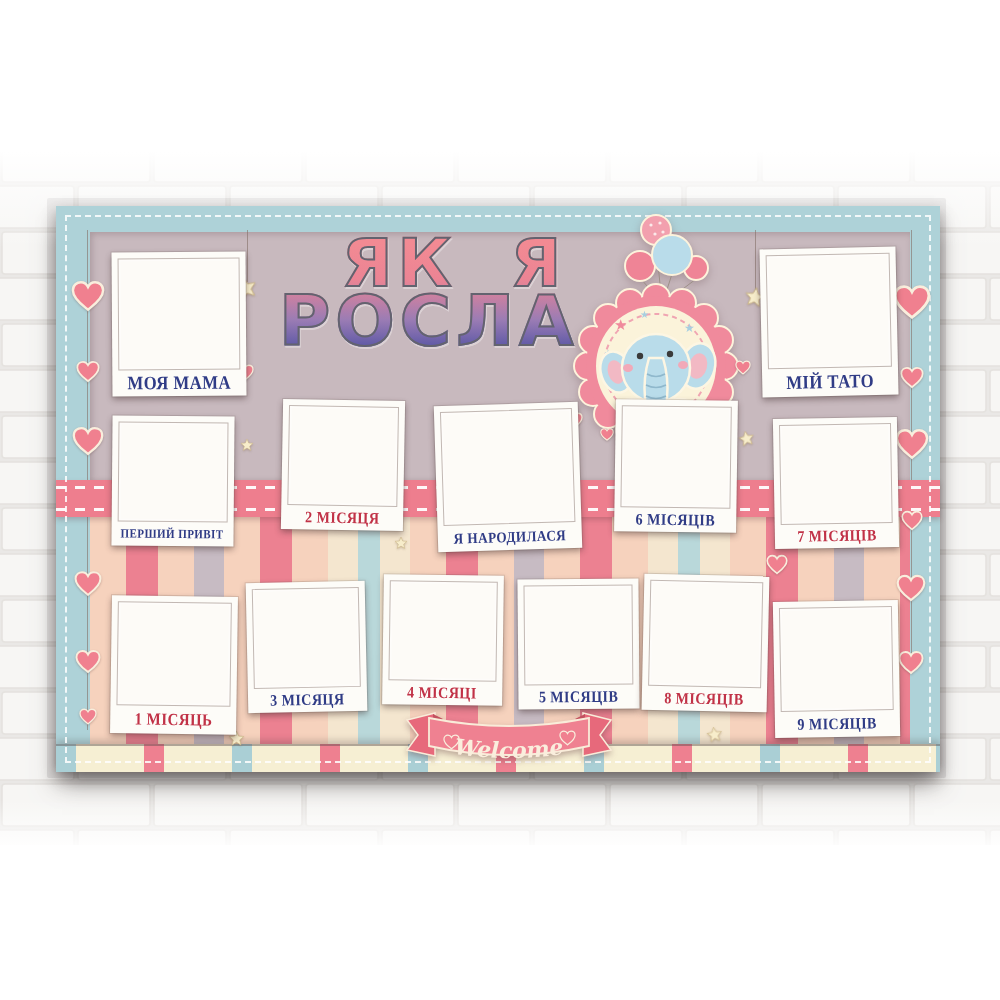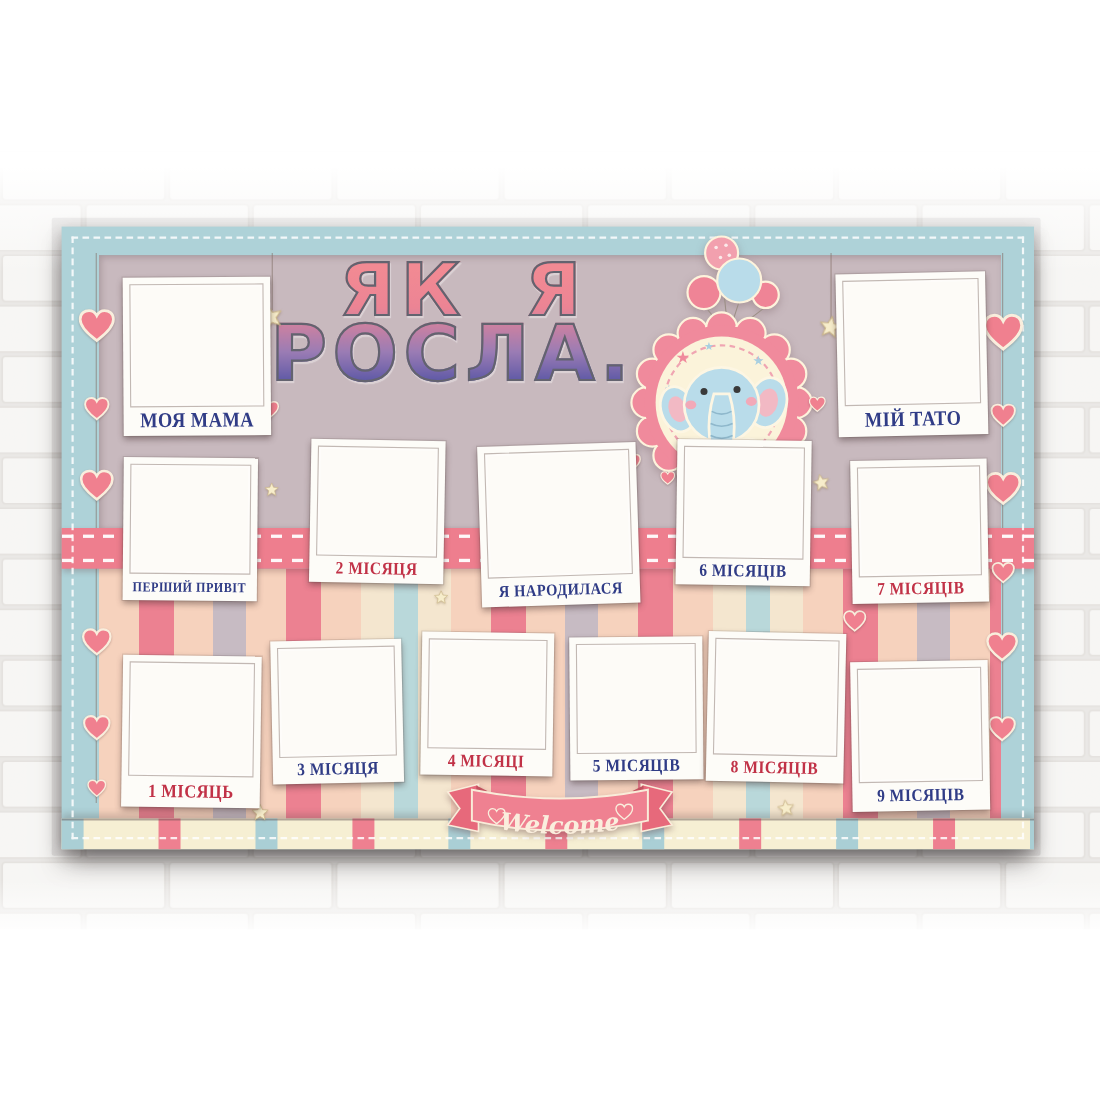--- a/index.html
+++ b/index.html
@@ -39,21 +39,21 @@
       #aacfd5 0 20px,rgba(0,0,0,0) 20px 88px,#ee8090 88px 108px,rgba(0,0,0,0) 108px 176px);}
   .dashed-frame{position:absolute;inset:9px;border:2px dashed rgba(255,255,255,.85);z-index:5;pointer-events:none;}
 
   
   .title{position:absolute;left:190px;top:28px;width:350px;text-align:center;z-index:4;
     font-family:"DejaVu Sans",sans-serif;font-weight:bold;line-height:.92;
     letter-spacing:5px;
     background:linear-gradient(180deg,#f28a93 8%,#ec8494 38%,#9b7cb4 72%,#5b57a5 96%);
     -webkit-background-clip:text;background-clip:text;color:transparent;
     -webkit-text-stroke:2px #63636f;
-    filter:drop-shadow(1px 2px 0 rgba(255,255,255,.35));}
+    filter:drop-shadow(1px 2px 0 rgba(255,255,255,.35));padding-left:33px;}
   .title .l1{font-size:66px;word-spacing:26px;}
   .title .l2{font-size:70px;margin-top:-6px;}
 
   
   .frame{position:absolute;background:#fdfcf8;padding:6px 6px 0 6px;z-index:10;
     box-shadow:0 3px 6px rgba(60,40,40,.45),0 0 0 1px rgba(90,75,70,.15);}
   .frame .win{width:100%;height:var(--wh);border:1px solid #c2b8b3;box-sizing:border-box;
     background:rgba(252,248,246,.10);box-shadow:inset 0 0 0 2px rgba(255,255,255,.35);}
   .frame .lab{height:var(--lh);display:flex;align-items:center;justify-content:center;
     font-family:"Liberation Serif","DejaVu Serif",serif;font-weight:700;letter-spacing:.5px;

